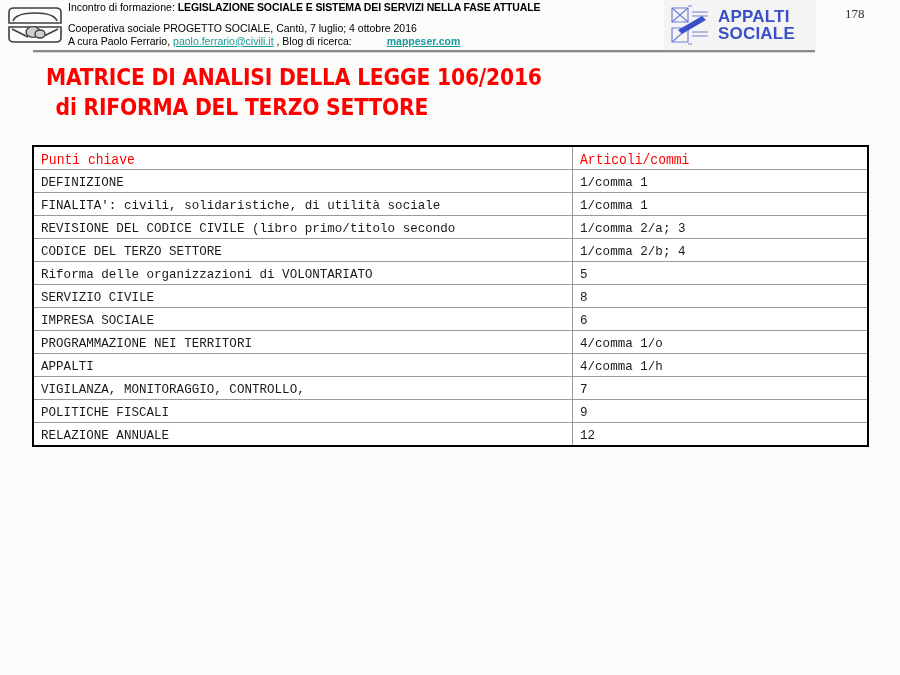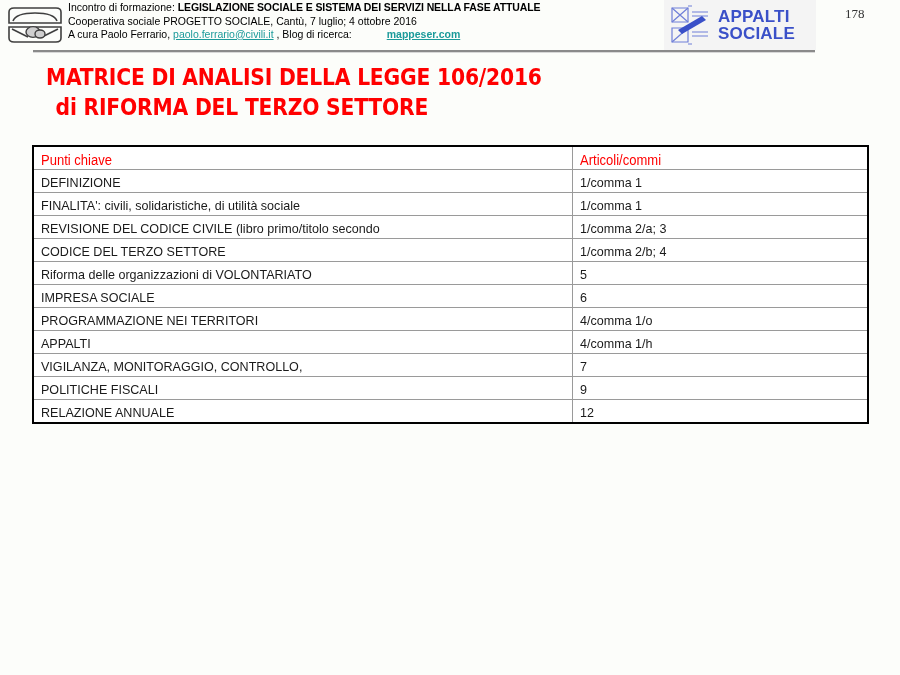--- a/index.html
+++ b/index.html
@@ -45,21 +45,21 @@
     line-height: 1.08;
   }
   .hdr-line1 {
     font-size: 10.5px;
     font-family: "Liberation Sans", sans-serif;
   }
   .hdr-line1 .lead { font-weight: normal; }
   .hdr-line1 .strong { font-weight: bold; letter-spacing: -0.1px; }
   .hdr-line2 {
     font-size: 10.5px;
-    margin-top: 3px;
+    margin-top: 10px;
   }
   .hdr-line3 {
     font-size: 10.5px;
     margin-top: 1px;
   }
   .link {
     color: #1b9a9a;
     text-decoration: underline;
   }
   .link.bold { font-weight: bold; color: #1b9a9a; padding-left: 32px; }
@@ -130,21 +130,21 @@
     top: 145px;
     width: 808px;
     border-collapse: collapse;
     table-layout: fixed;
     background: #ffffff;
     border: 2px solid #000000;
   }
   .matrix-table td {
     border: 1px solid #9a9a9a;
     padding: 3px 6px 0 7px;
-    font-family: Liberation Sans, sans-serif;
+    font-family: Liberation Mono, monospace;
     font-size: 13.5px;
     color: #1a1a1a;
     height: 19px;
     vertical-align: middle;
     white-space: nowrap;
     overflow: hidden;
     transform-origin: left center;
   }
   .matrix-table tr td:first-child { width: 525px; }
   .matrix-table tr td:last-child  { width: 281px; }
@@ -241,20 +241,24 @@
         </tr>
         <tr>
           <td><span class="cellwrap">CODICE DEL TERZO SETTORE</span></td>
           <td><span class="cellwrap">1/comma 2/b; 4</span></td>
         </tr>
         <tr>
           <td><span class="cellwrap">Riforma delle organizzazioni di VOLONTARIATO</span></td>
           <td><span class="cellwrap">5</span></td>
         </tr>
         <tr>
+          <td><span class="cellwrap">SERVIZIO CIVILE</span></td>
+          <td><span class="cellwrap">8</span></td>
+        </tr>
+        <tr>
           <td><span class="cellwrap">IMPRESA SOCIALE</span></td>
           <td><span class="cellwrap">6</span></td>
         </tr>
         <tr>
           <td><span class="cellwrap">PROGRAMMAZIONE NEI TERRITORI</span></td>
           <td><span class="cellwrap">4/comma 1/o</span></td>
         </tr>
         <tr>
           <td><span class="cellwrap">APPALTI</span></td>
           <td><span class="cellwrap">4/comma 1/h</span></td>

